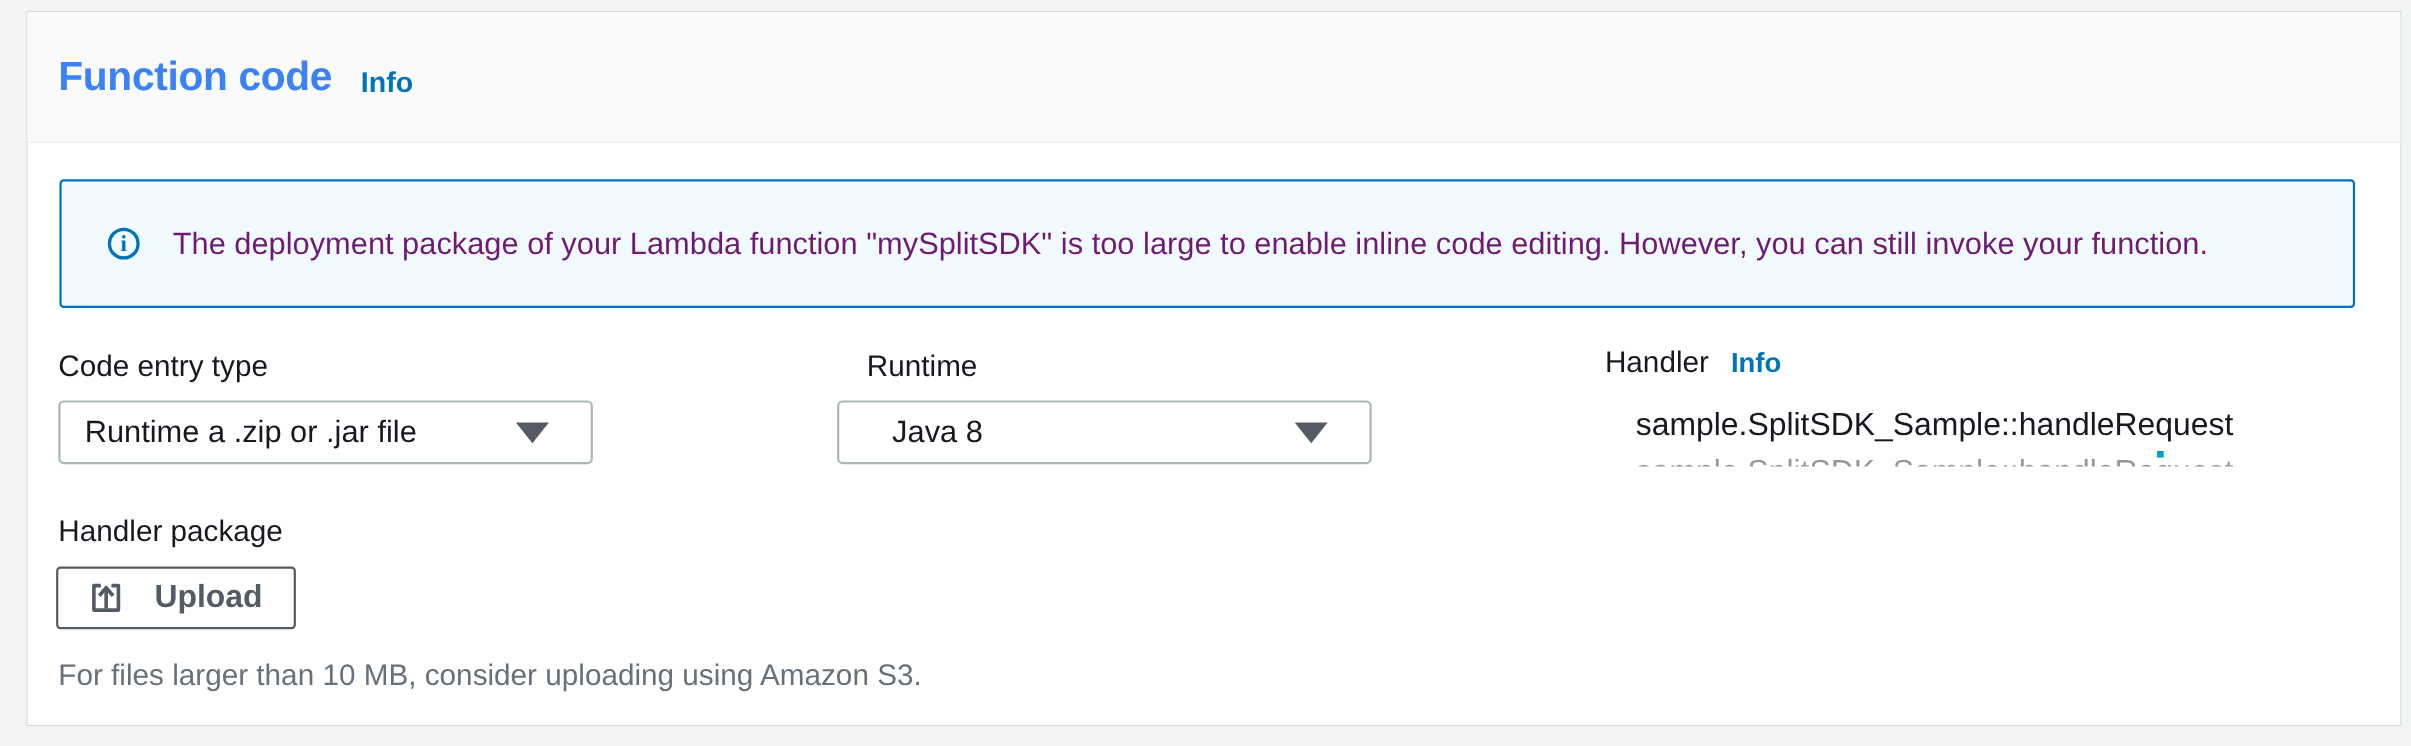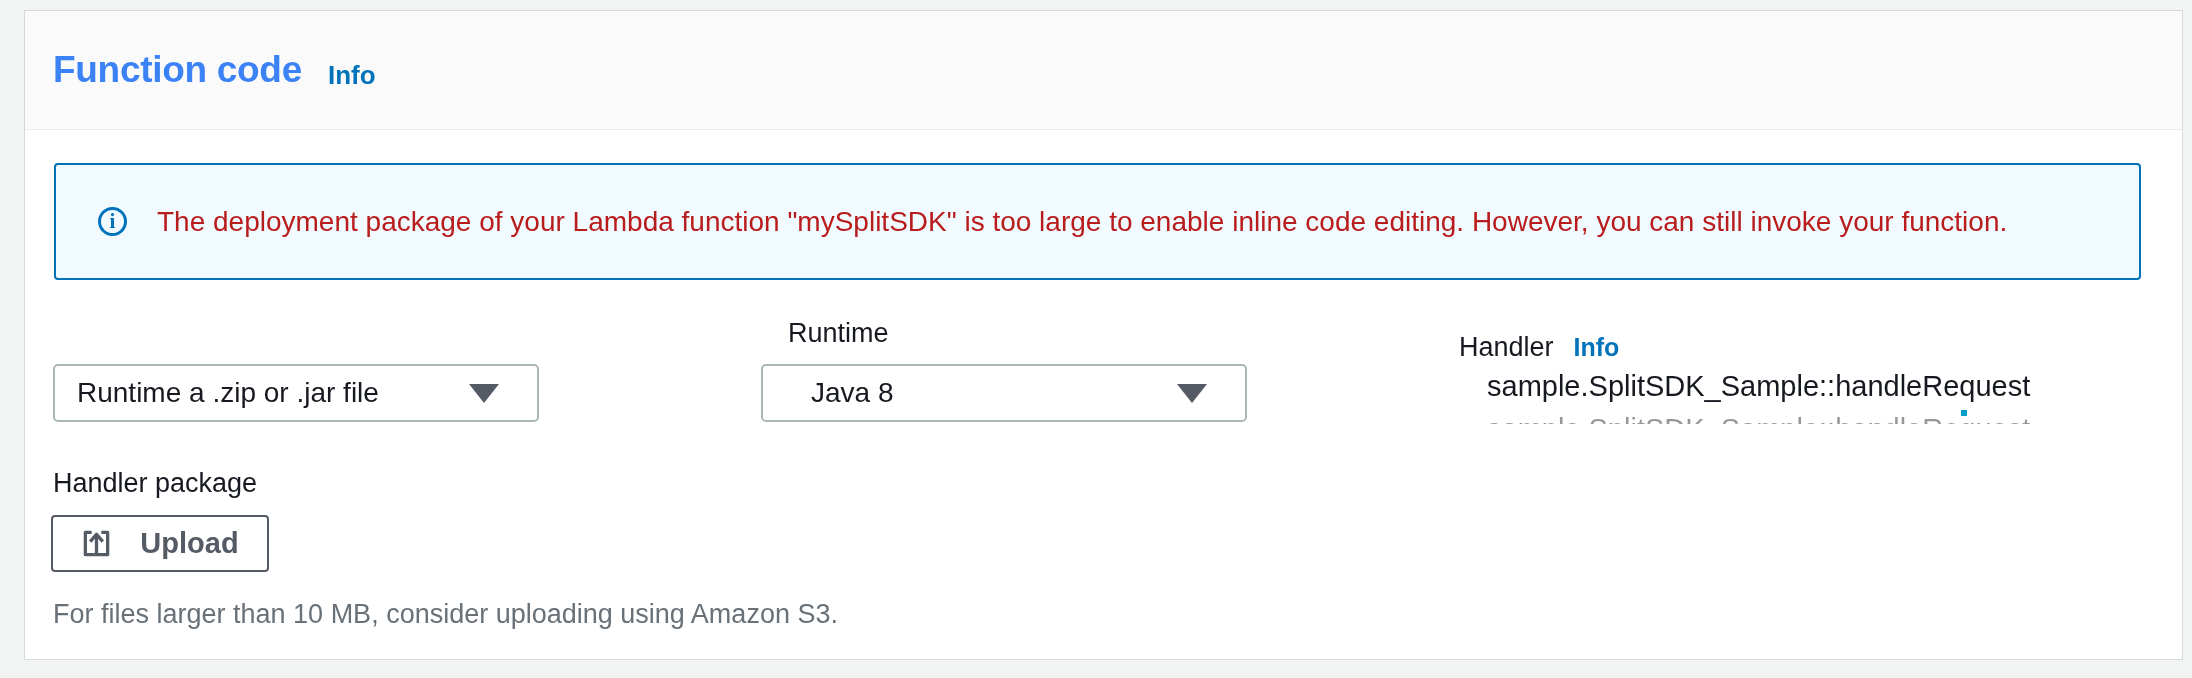--- a/index.html
+++ b/index.html
@@ -69,21 +69,21 @@
     font-family: "Liberation Serif", serif;
     font-size: 21px;
     font-weight: 800;
     color: #0073bb;
     line-height: 1;
     margin-top: -1px;
   }
   .alert-text {
     margin-left: 30px;
     font-size: 28px;
-    color: #b91c1c;
+    color: #701a75;
   }
   
   .field-label {
     position: absolute;
     font-size: 27px;
     color: #16191f;
     line-height: 32px;
     white-space: nowrap;
   }
   .inline-info {
@@ -185,24 +185,25 @@
 
     <div class="card-body">
 
       <div class="alert">
         <span class="info-circle">
           <span class="i-glyph">i</span>
         </span>
         <span class="alert-text">The deployment package of your Lambda function "mySplitSDK" is too large to enable inline code editing. However, you can still invoke your function.</span>
       </div>
 
+      <span class="field-label" style="left:28px; top:186px;">Code entry type</span>
 
       <span class="field-label" style="left:736px; top:186px;margin-left:27px;">Runtime</span>
 
-      <span class="field-label" style="left:1434px; top:200px;">
+      <span class="field-label" style="left:1434px; top:182px;">
         <span>Handler</span><span class="inline-info">Info</span>
       </span>
 
       <div class="dropdown" style="left:28px; top:233px;">
         <span class="dropdown-value">Runtime a .zip or .jar file</span>
         <span class="caret"></span>
       </div>
 
       <div class="dropdown" style="left:736px; top:233px;padding-left:48px;">
         <span class="dropdown-value">Java 8</span>

